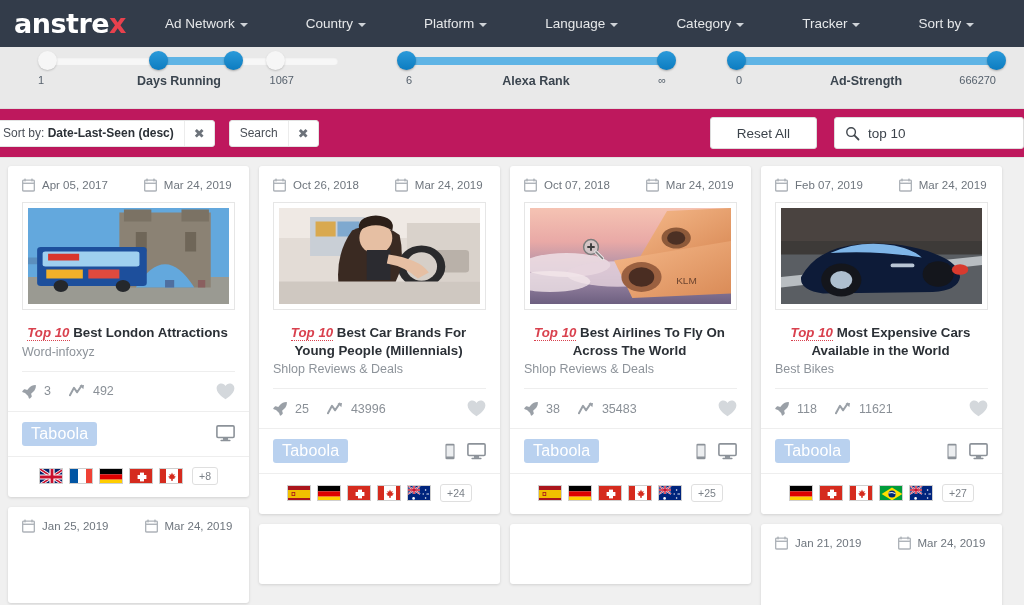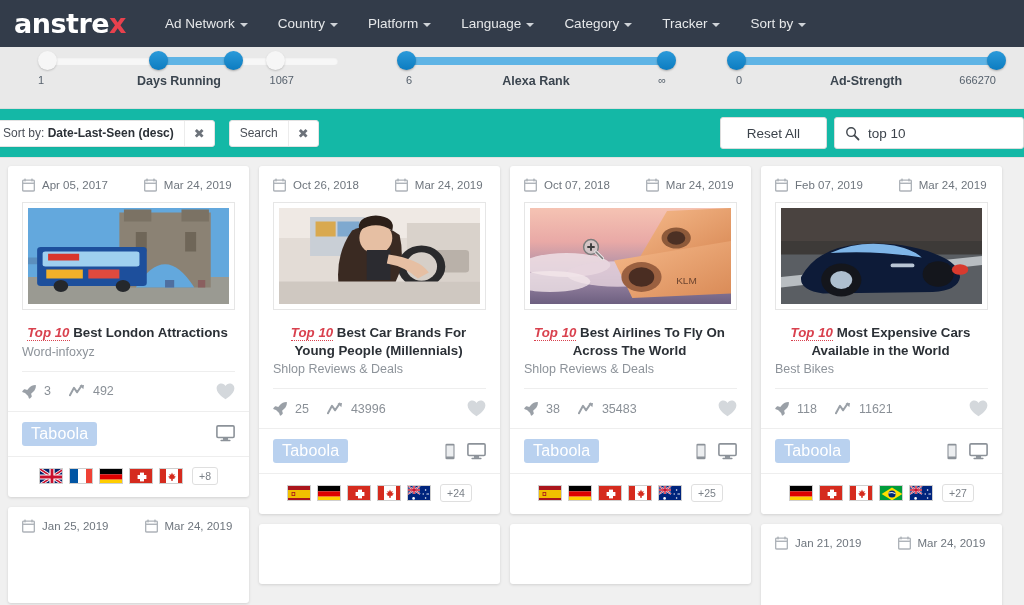--- a/index.html
+++ b/index.html
@@ -25,21 +25,21 @@
     font-size: 27px;
     letter-spacing: -0.5px;
     color: #ffffff;
     font-weight: 700;
     position: relative;
     padding-right: 4px;
     margin-right: 20px;
     font-family: "DejaVu Sans", sans-serif;
   }
   .logo .x-accent { color: #e8414d; }
-  .nav-items { display: flex; align-items: flex-start; }
+  .nav-items { display: flex; align-items: flex-start; gap: 28px; }
   .nav-item {
     color: #e6e8ea;
     font-size: 13.5px;
     padding: 6px 15px;
     cursor: pointer;
     white-space: nowrap;
     display: flex;
     align-items: center;
     gap: 5px;
   }
@@ -117,21 +117,21 @@
     transform: translateX(-50%);
     white-space: nowrap;
   }
   .g1 .slider-min { margin-left: 0px; }
   .g1 .slider-max { margin-right: 44px; }
   .g1 .slider-title { left: 47%; }
 
   
   .filter-bar {
     height: 49px;
-    background: #14b8a6;
+    background: #be185d;
     border-bottom: 1px solid #e2e2e2;
     display: flex;
     align-items: center;
     padding: 0 0 0 0;
     position: relative;
   }
   .chips { display: flex; align-items: center; gap: 14px; margin-left: -8px; }
   .chip {
     background: #fff;
     border: 1px solid #e3e3e3;
@@ -154,21 +154,21 @@
     line-height: 1;
     height: 100%;
     display: flex;
     align-items: center;
     cursor: pointer;
   }
   .filter-right {
     margin-left: auto;
     display: flex;
     align-items: center;
-    gap: 7px;
+    gap: 17px;
     padding-right: 0;
   }
   .reset-btn {
     background: #fff;
     border: 1px solid #dcdcdc;
     border-radius: 3px;
     height: 32px;
     padding: 0 26px;
     font-size: 13.5px;
     color: #3c434b;

